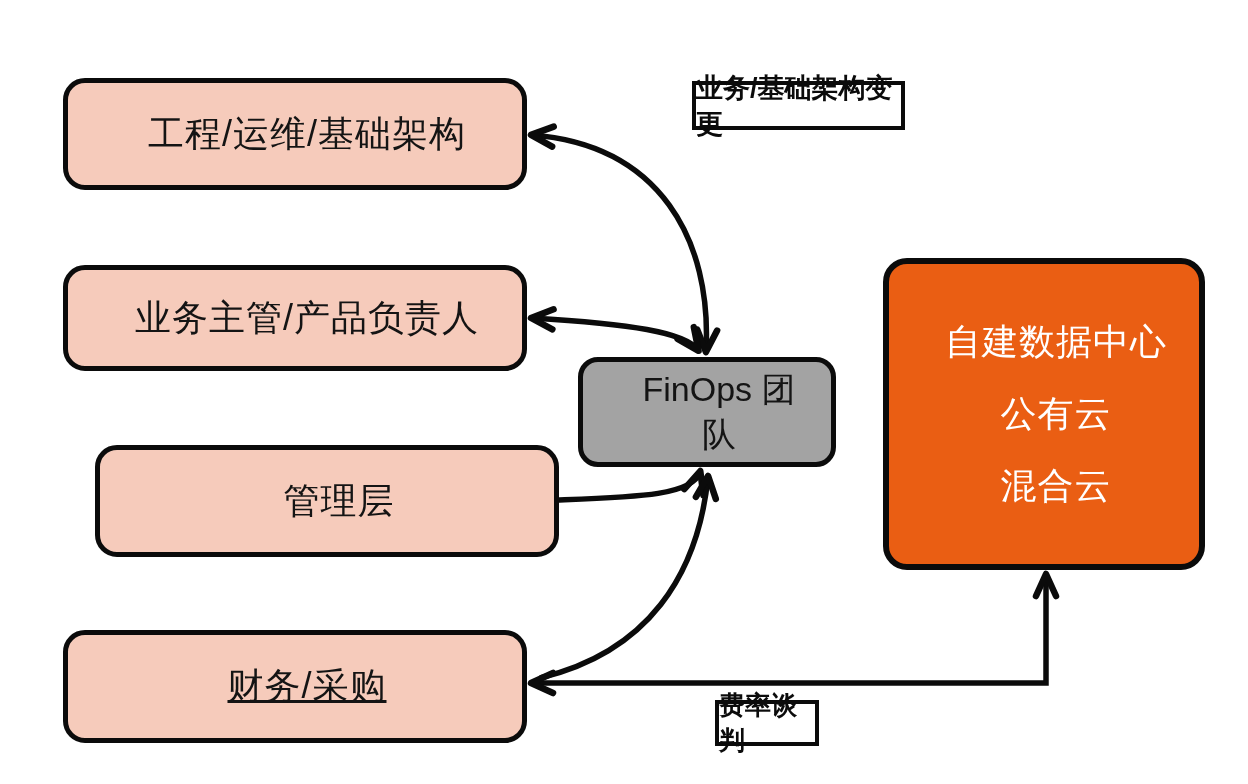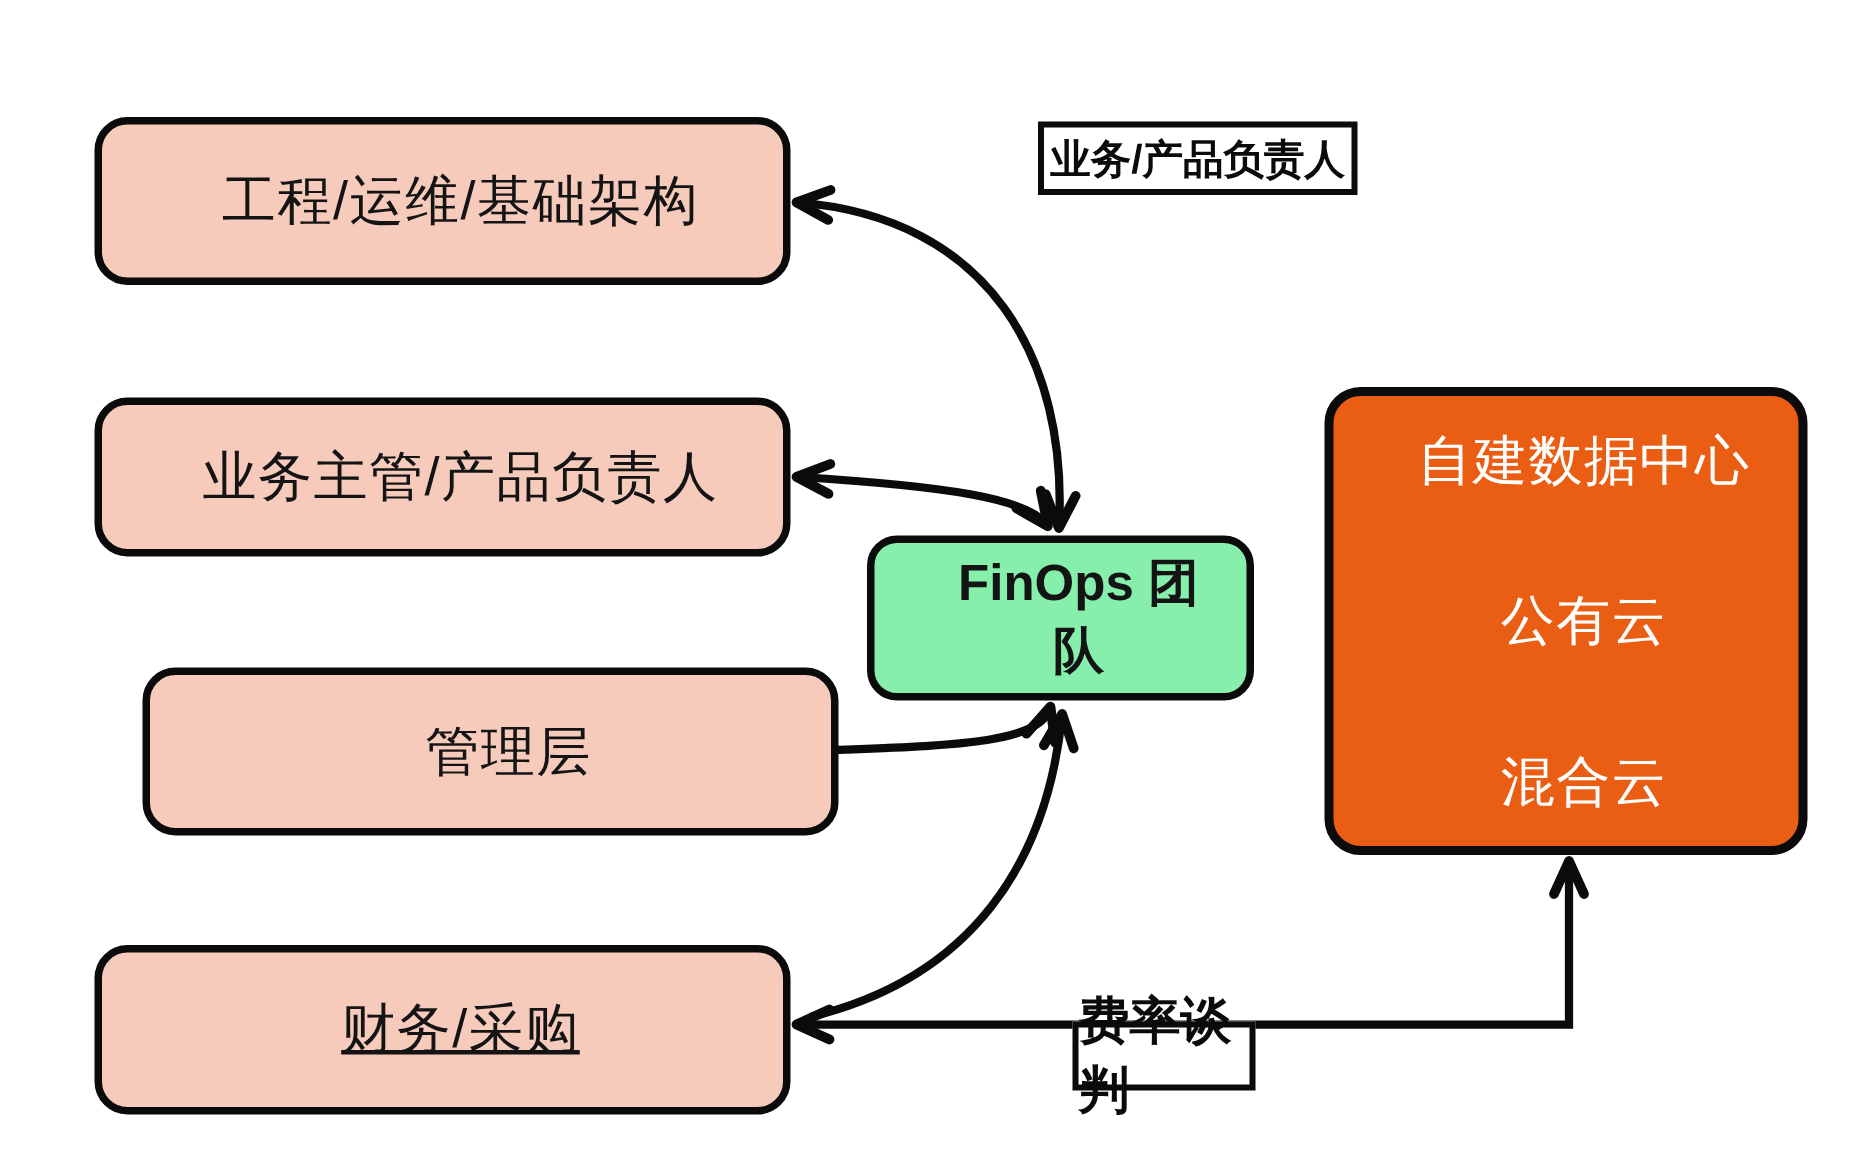--- a/index.html
+++ b/index.html
@@ -13,34 +13,34 @@
     display:flex;align-items:center;justify-content:center;text-align:center;
     color:#141414;
     padding-left:24px;
   }
   .stakeholder{left:63px;width:464px;background:#f6cbbb;font-size:36px;font-weight:500;letter-spacing:1px;}
   #node-1{top:78px;height:112px;}
   #node-2{top:265px;height:106px;}
   #node-3{top:445px;height:112px;margin-left:32px;}
   #node-4{top:630px;height:113px;text-decoration:underline;}
   #node-finops{
-    left:578px;top:357px;width:258px;height:110px;background:#86efac;
-    font-size:34px;font-weight:700;border-radius:20px;
+    left:578px;top:357px;width:258px;height:110px;background:#a3a3a3;
+    font-size:34px;font-weight:400;border-radius:20px;
   }
   #node-finops .wrapbox{width:172px;line-height:45px;word-break:break-all;text-align:center;}
   #node-cloud{
     left:883px;top:258px;width:322px;height:312px;background:#ea5e13;border-width:6px;border-radius:24px;
-    flex-direction:column;gap:58px;color:#ffffff;font-size:36px;font-weight:500;letter-spacing:1px;text-align:right;
+    flex-direction:column;gap:23px;color:#ffffff;font-size:36px;font-weight:500;letter-spacing:1px;text-align:right;
   }
   .edge-label{
     position:absolute;box-sizing:border-box;border:4px solid #0b0b0b;background:#ffffff;
     display:flex;align-items:center;justify-content:center;color:#0b0b0b;font-weight:bold;
   }
   #label-top{left:692px;top:81px;width:213px;height:49px;font-size:27px;}
-  #label-bottom{left:715px;top:681px;width:122px;height:46px;font-size:34px;}
+  #label-bottom{left:715px;top:700px;width:104px;height:46px;font-size:26px;}
 </style>
 </head>
 <body>
 
 <div id="canvas">
 
   <svg id="connectors" viewBox="0 0 1248 784" xmlns="http://www.w3.org/2000/svg">
     <defs>
       <marker id="arrowhead" viewBox="0 0 36 36" markerWidth="36" markerHeight="36" refX="27" refY="18" markerUnits="userSpaceOnUse" orient="auto-start-reverse">
         <path d="M6,8 L28,18 L6,28" fill="none" stroke="#0b0b0b" stroke-width="6.5" stroke-linecap="round" stroke-linejoin="round"></path>
@@ -80,20 +80,20 @@
     <div class="wrapbox">FinOps 团队</div>
   </div>
 
   <div class="node" id="node-cloud">
     <div>自建数据中心</div>
     <div>公有云</div>
     <div>混合云</div>
   </div>
 
   <div class="edge-label" id="label-top">
-    <span>业务/产品负责人</span>
+    <span>业务/基础架构变更</span>
   </div>
 
   <div class="edge-label" id="label-bottom">
     <span>费率谈判</span>
   </div>
 
 </div>
 
 </body></html>

